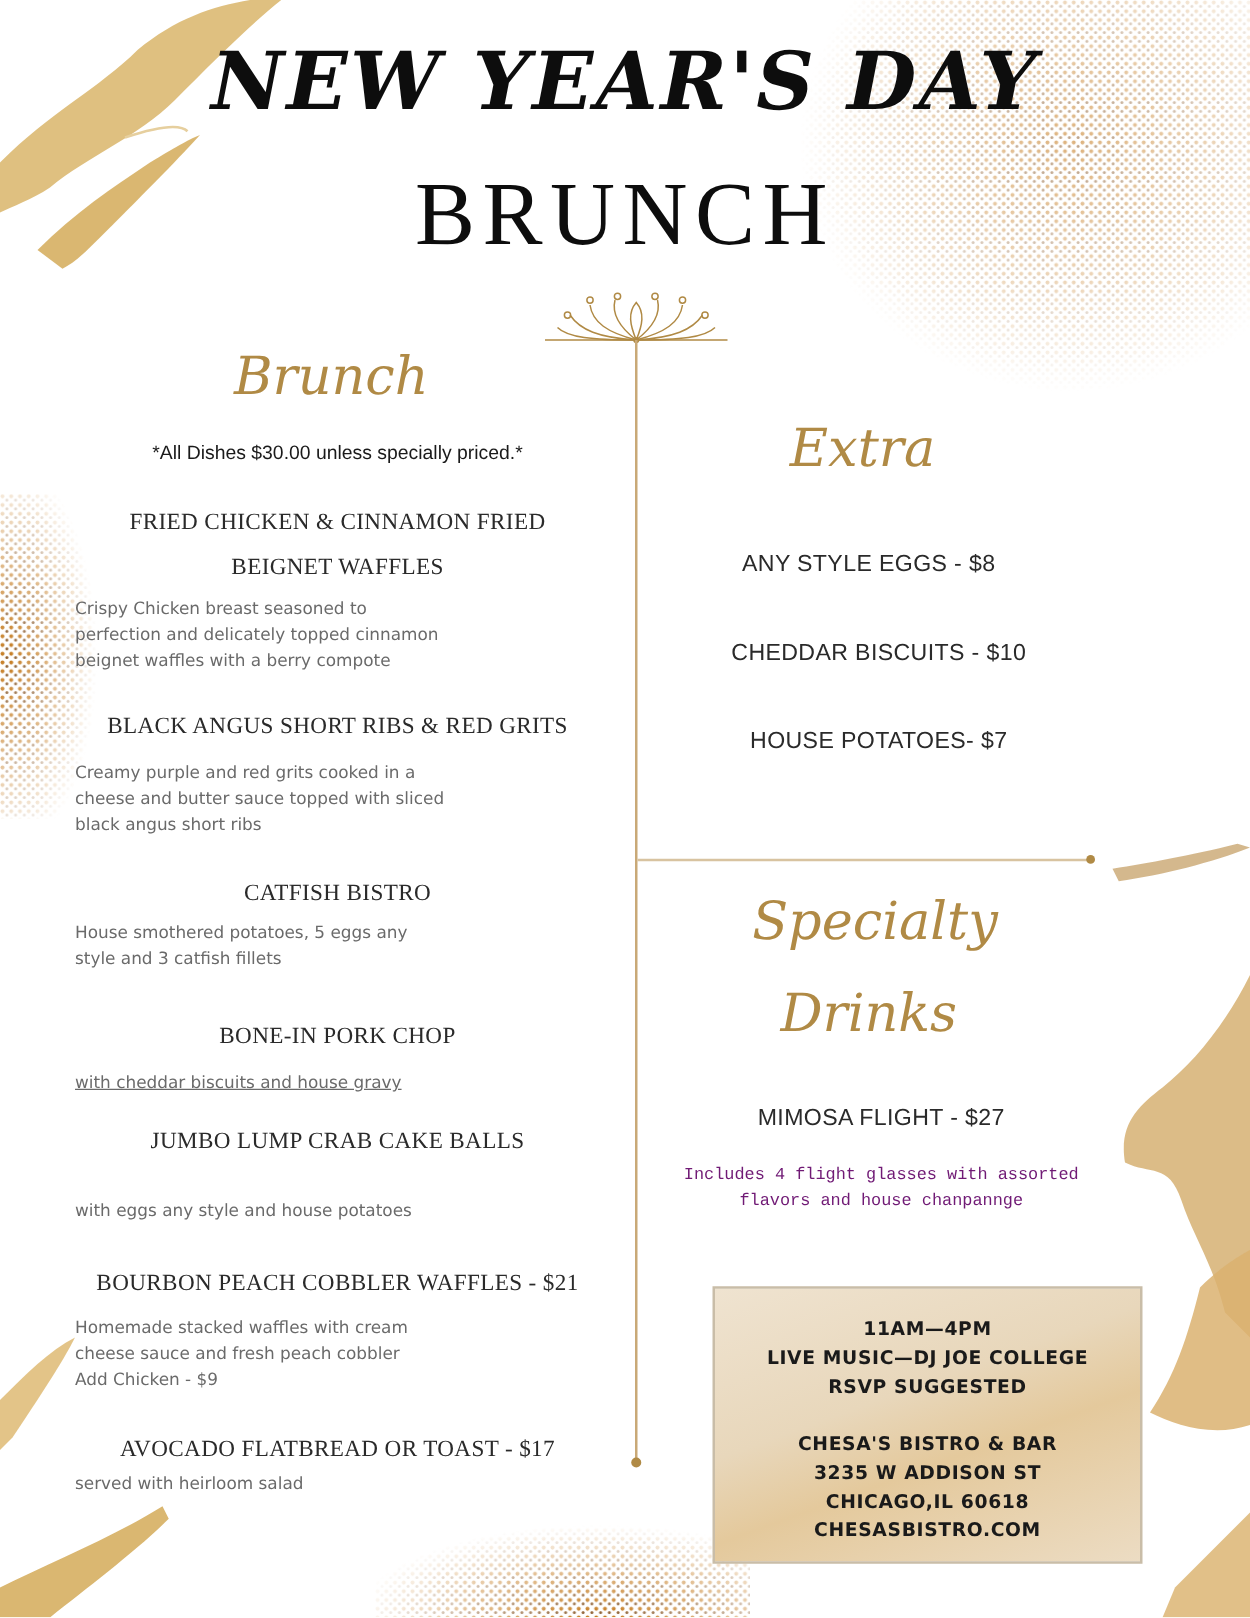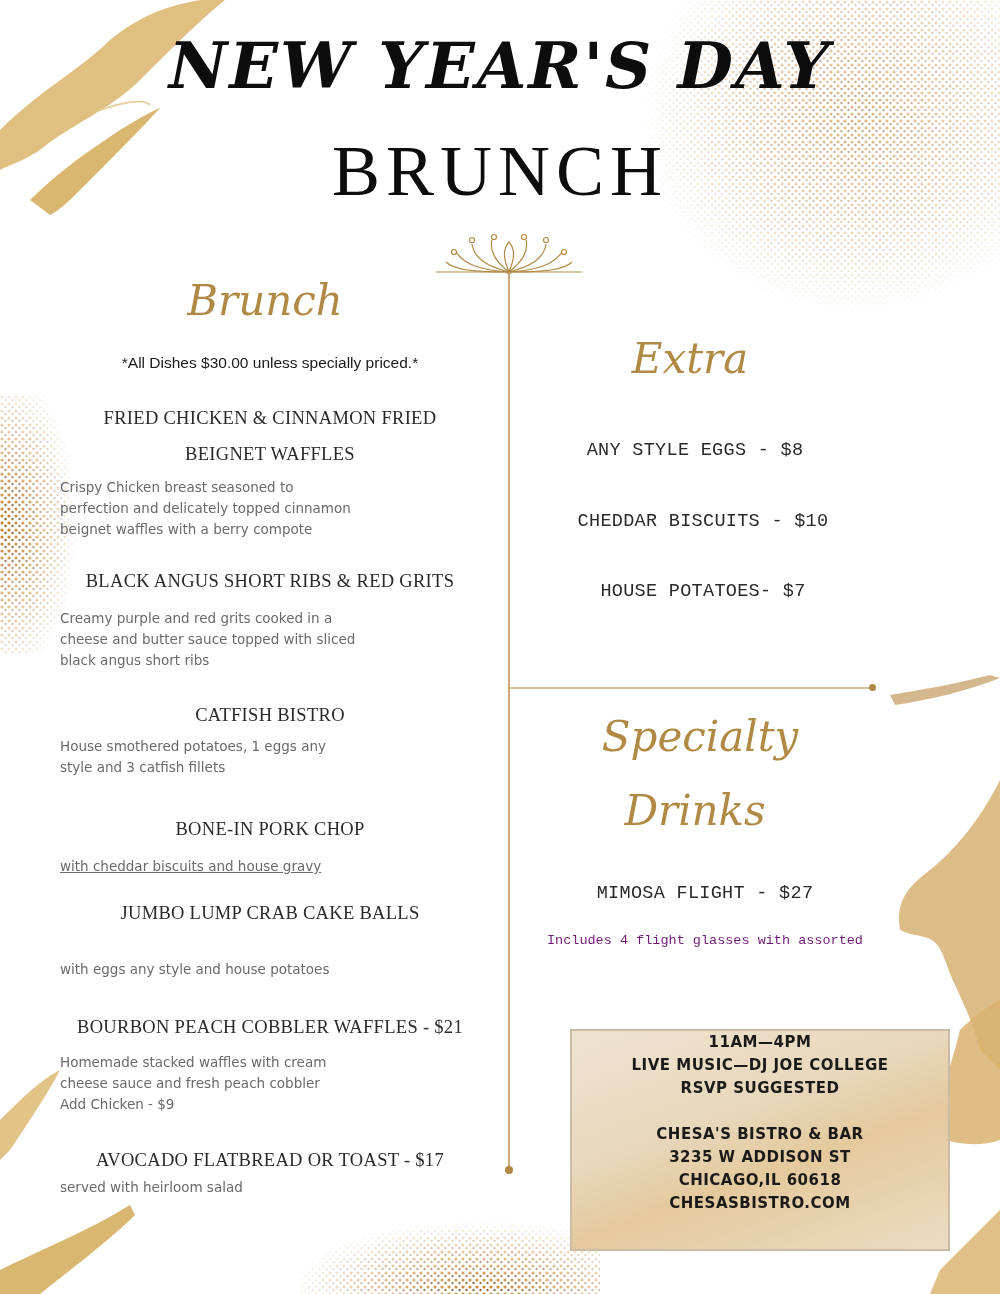--- a/index.html
+++ b/index.html
@@ -39,33 +39,33 @@
     letter-spacing: 0.3px;
   }
   .item-desc {
     position: absolute; left: 60px; width: 420px; text-align: left;
     font-family: "DejaVu Sans", sans-serif; font-size: 13.5px; color: #6a6a6a; line-height: 21px;
   }
 
   
   .r-title {
     position: absolute; left: 540px; width: 330px; text-align: center;
-    font-family: Liberation Mono, monospace; font-size: 18.5px; color: #2a2a2a; letter-spacing: 0.3px;
+    font-family: Liberation Sans, sans-serif; font-size: 18.5px; color: #2a2a2a; letter-spacing: 0.3px;
   }
   .r-desc {
     position: absolute; left: 545px; width: 320px; text-align: center;
     font-family: Liberation Mono, monospace; font-size: 13.5px; color: #701a75; line-height: 21px;
   }
 
   
   .info-box {
-    position: absolute; left: 570px; top: 1029px; width: 380px; height: 222px;
+    position: absolute; left: 570px; top: 1029px; width: 344px; height: 222px;
     background: linear-gradient(160deg, #efe3d0 0%, #e8d7bb 40%, #e4c99c 60%, #ecdcc3 100%);
     border: 2px solid #c9bda8; box-sizing: border-box;
-    text-align: center; padding-top: 0;
+    text-align: center; padding-top: 21px;
   }
   .info-line {
     font-family: "DejaVu Sans", sans-serif; font-weight: bold; font-size: 15px;
     color: #1a1a1a; line-height: 23px; letter-spacing: 0.5px;
   }
   .info-gap { height: 23px; }
 </style>
 </head>
 <body>
 
@@ -173,21 +173,21 @@
 
 <div class="item-title" style="top:571px;left:30px;width:480px;">BLACK ANGUS SHORT RIBS &amp; RED GRITS</div>
 <div class="item-desc" style="top:608px;">
   <div>Creamy purple and red grits cooked in a</div>
   <div>cheese and butter sauce topped with sliced</div>
   <div>black angus short ribs</div>
 </div>
 
 <div class="item-title" style="top:705px;">CATFISH BISTRO</div>
 <div class="item-desc" style="top:736px;">
-  <div>House smothered potatoes, 1 eggs any</div>
+  <div>House smothered potatoes, 5 eggs any</div>
   <div>style and 3 catfish fillets</div>
 </div>
 
 <div class="item-title" style="top:819px;">BONE-IN PORK CHOP</div>
 <div class="item-desc" style="top:856px;text-decoration:underline;">
   <div>with cheddar biscuits and house gravy</div>
 </div>
 
 <div class="item-title" style="top:872px;margin-top:31px;">JUMBO LUMP CRAB CAKE BALLS</div>
 <div class="item-desc" style="top:959px;">
@@ -209,20 +209,21 @@
 <div class="script" style="left:590px;width:200px;top:334px;">Extra</div>
 <div class="r-title" style="top:440px;left:530px;">ANY STYLE EGGS -  $8</div>
 <div class="r-title" style="top:511px;left:538px;">CHEDDAR BISCUITS - $10</div>
 <div class="r-title" style="top:581px;left:538px;">HOUSE POTATOES- $7</div>
 
 <div class="script" style="left:585px;width:230px;top:712px;">Specialty</div>
 <div class="script" style="left:590px;width:210px;top:786px;">Drinks</div>
 <div class="r-title" style="top:883px;">MIMOSA FLIGHT - $27</div>
 <div class="r-desc" style="top:930px;">
   <div>Includes 4 flight glasses with assorted</div>
+  <div>flavors and house chanpannge</div>
 </div>
 
 <div class="info-box">
   <div class="info-line">11AM—4PM</div>
   <div class="info-line">LIVE MUSIC—DJ JOE COLLEGE</div>
   <div class="info-line">RSVP SUGGESTED</div>
   <div class="info-gap"></div>
   <div class="info-line">CHESA'S BISTRO &amp; BAR</div>
   <div class="info-line">3235 W ADDISON ST</div>
   <div class="info-line">CHICAGO,IL 60618</div>

